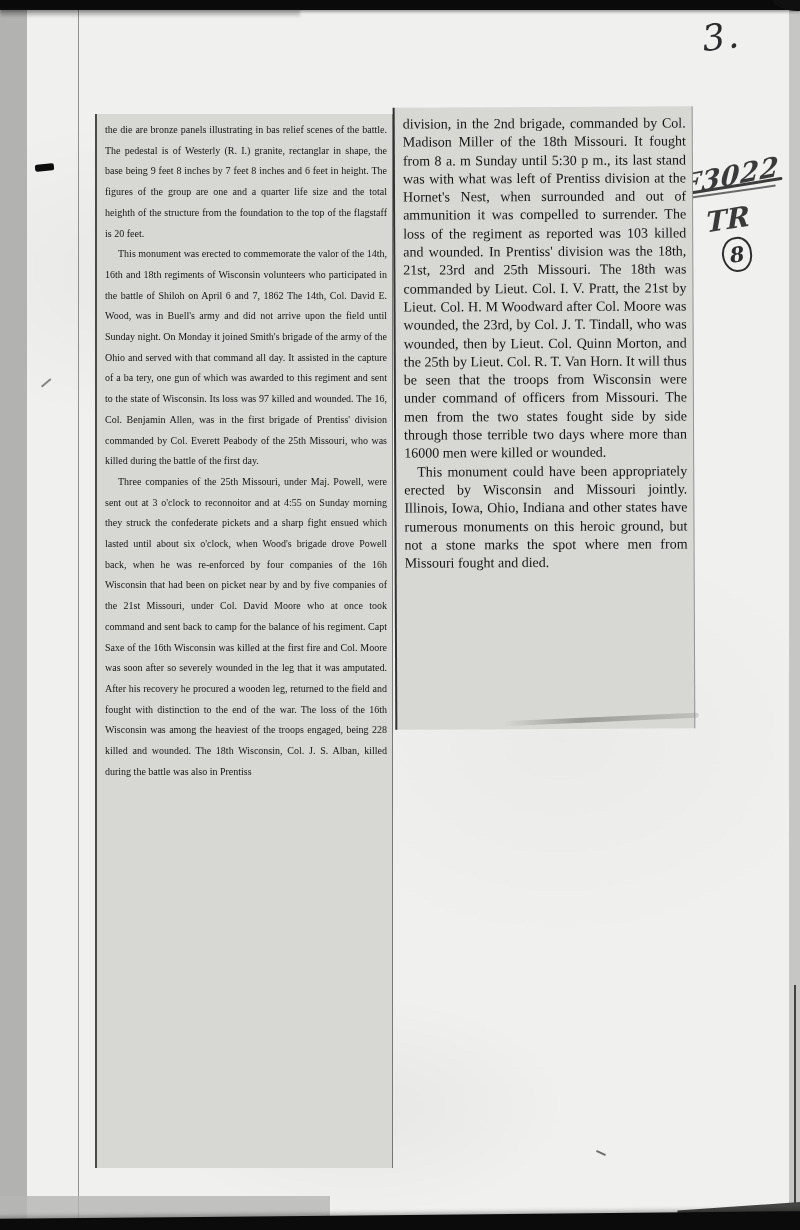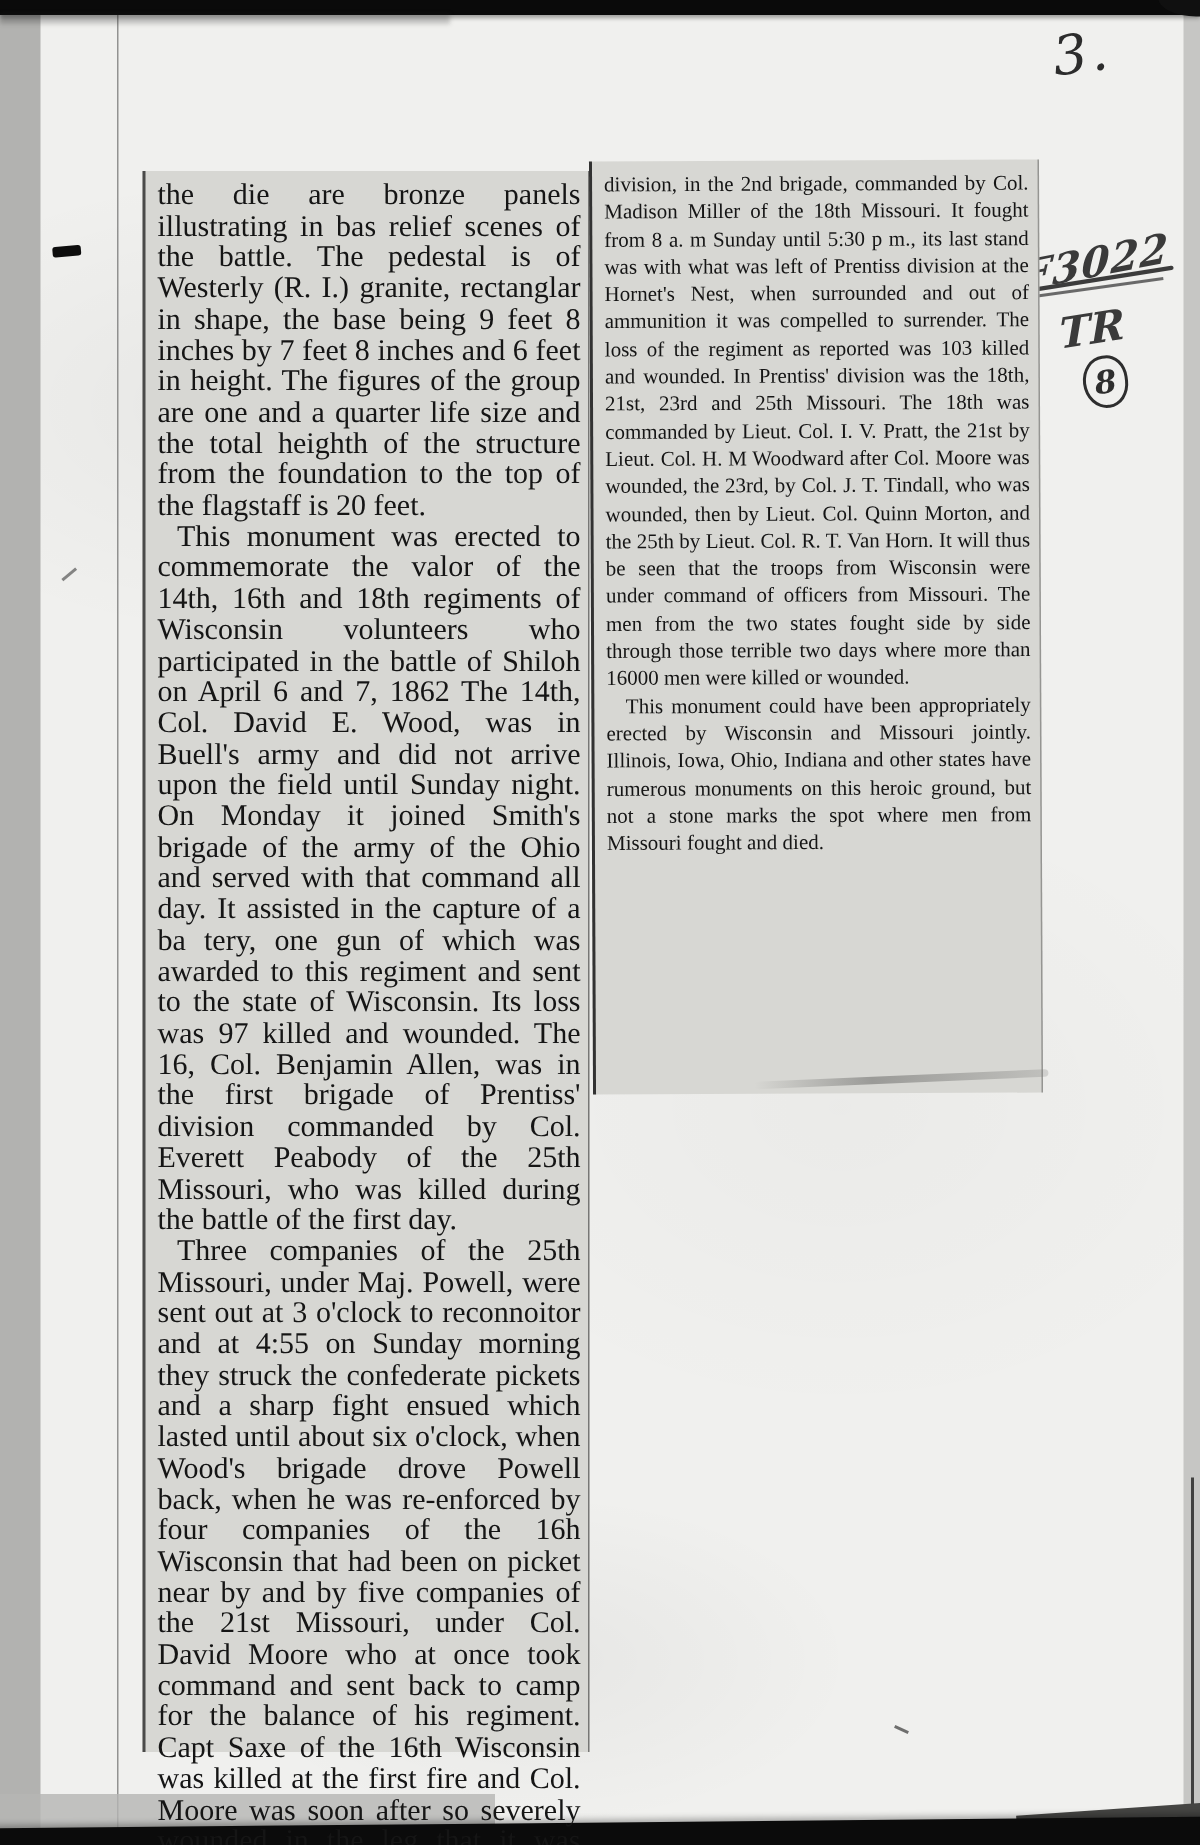--- a/index.html
+++ b/index.html
@@ -46,21 +46,21 @@
   
   .clip{position:absolute;box-sizing:border-box;background:#d7d7d3;}
   .clip-left{left:95px;top:114px;width:298px;height:1054px;
     border-left:2px solid rgba(15,15,15,0.7);border-right:1px solid rgba(40,40,40,0.55);
     padding:6px 5px 0 8px;}
   .clip-right{left:394px;top:107px;width:300px;height:622px;
     border-left:2px solid rgba(10,10,10,0.8);border-right:1px solid rgba(50,50,50,0.4);
     padding:8px 6px 0 8px;transform:rotate(-0.25deg);}
   .news p{margin:0;text-align:justify;color:#151515;text-indent:13px;}
   .news p:first-child{text-indent:0;}
-  .clip-left .news p{font-size:20px;line-height:20.7px;}
+  .clip-left .news p{font-size:10px;line-height:20.7px;}
   .clip-right .news p{font-size:14px;line-height:18.3px;}
   .pencil-streak{position:absolute;left:503px;top:717px;width:196px;height:5px;
     background:linear-gradient(90deg, rgba(120,120,118,0), rgba(105,105,103,0.55) 40%, rgba(125,125,123,0.25));
     transform:rotate(-2.5deg);border-radius:3px;}
   .small-tail{position:absolute;left:596px;top:1152px;width:10px;height:2px;background:rgba(40,40,40,.65);transform:rotate(25deg);}
 </style>
 </head>
 <body>
 
 <div class="page">

